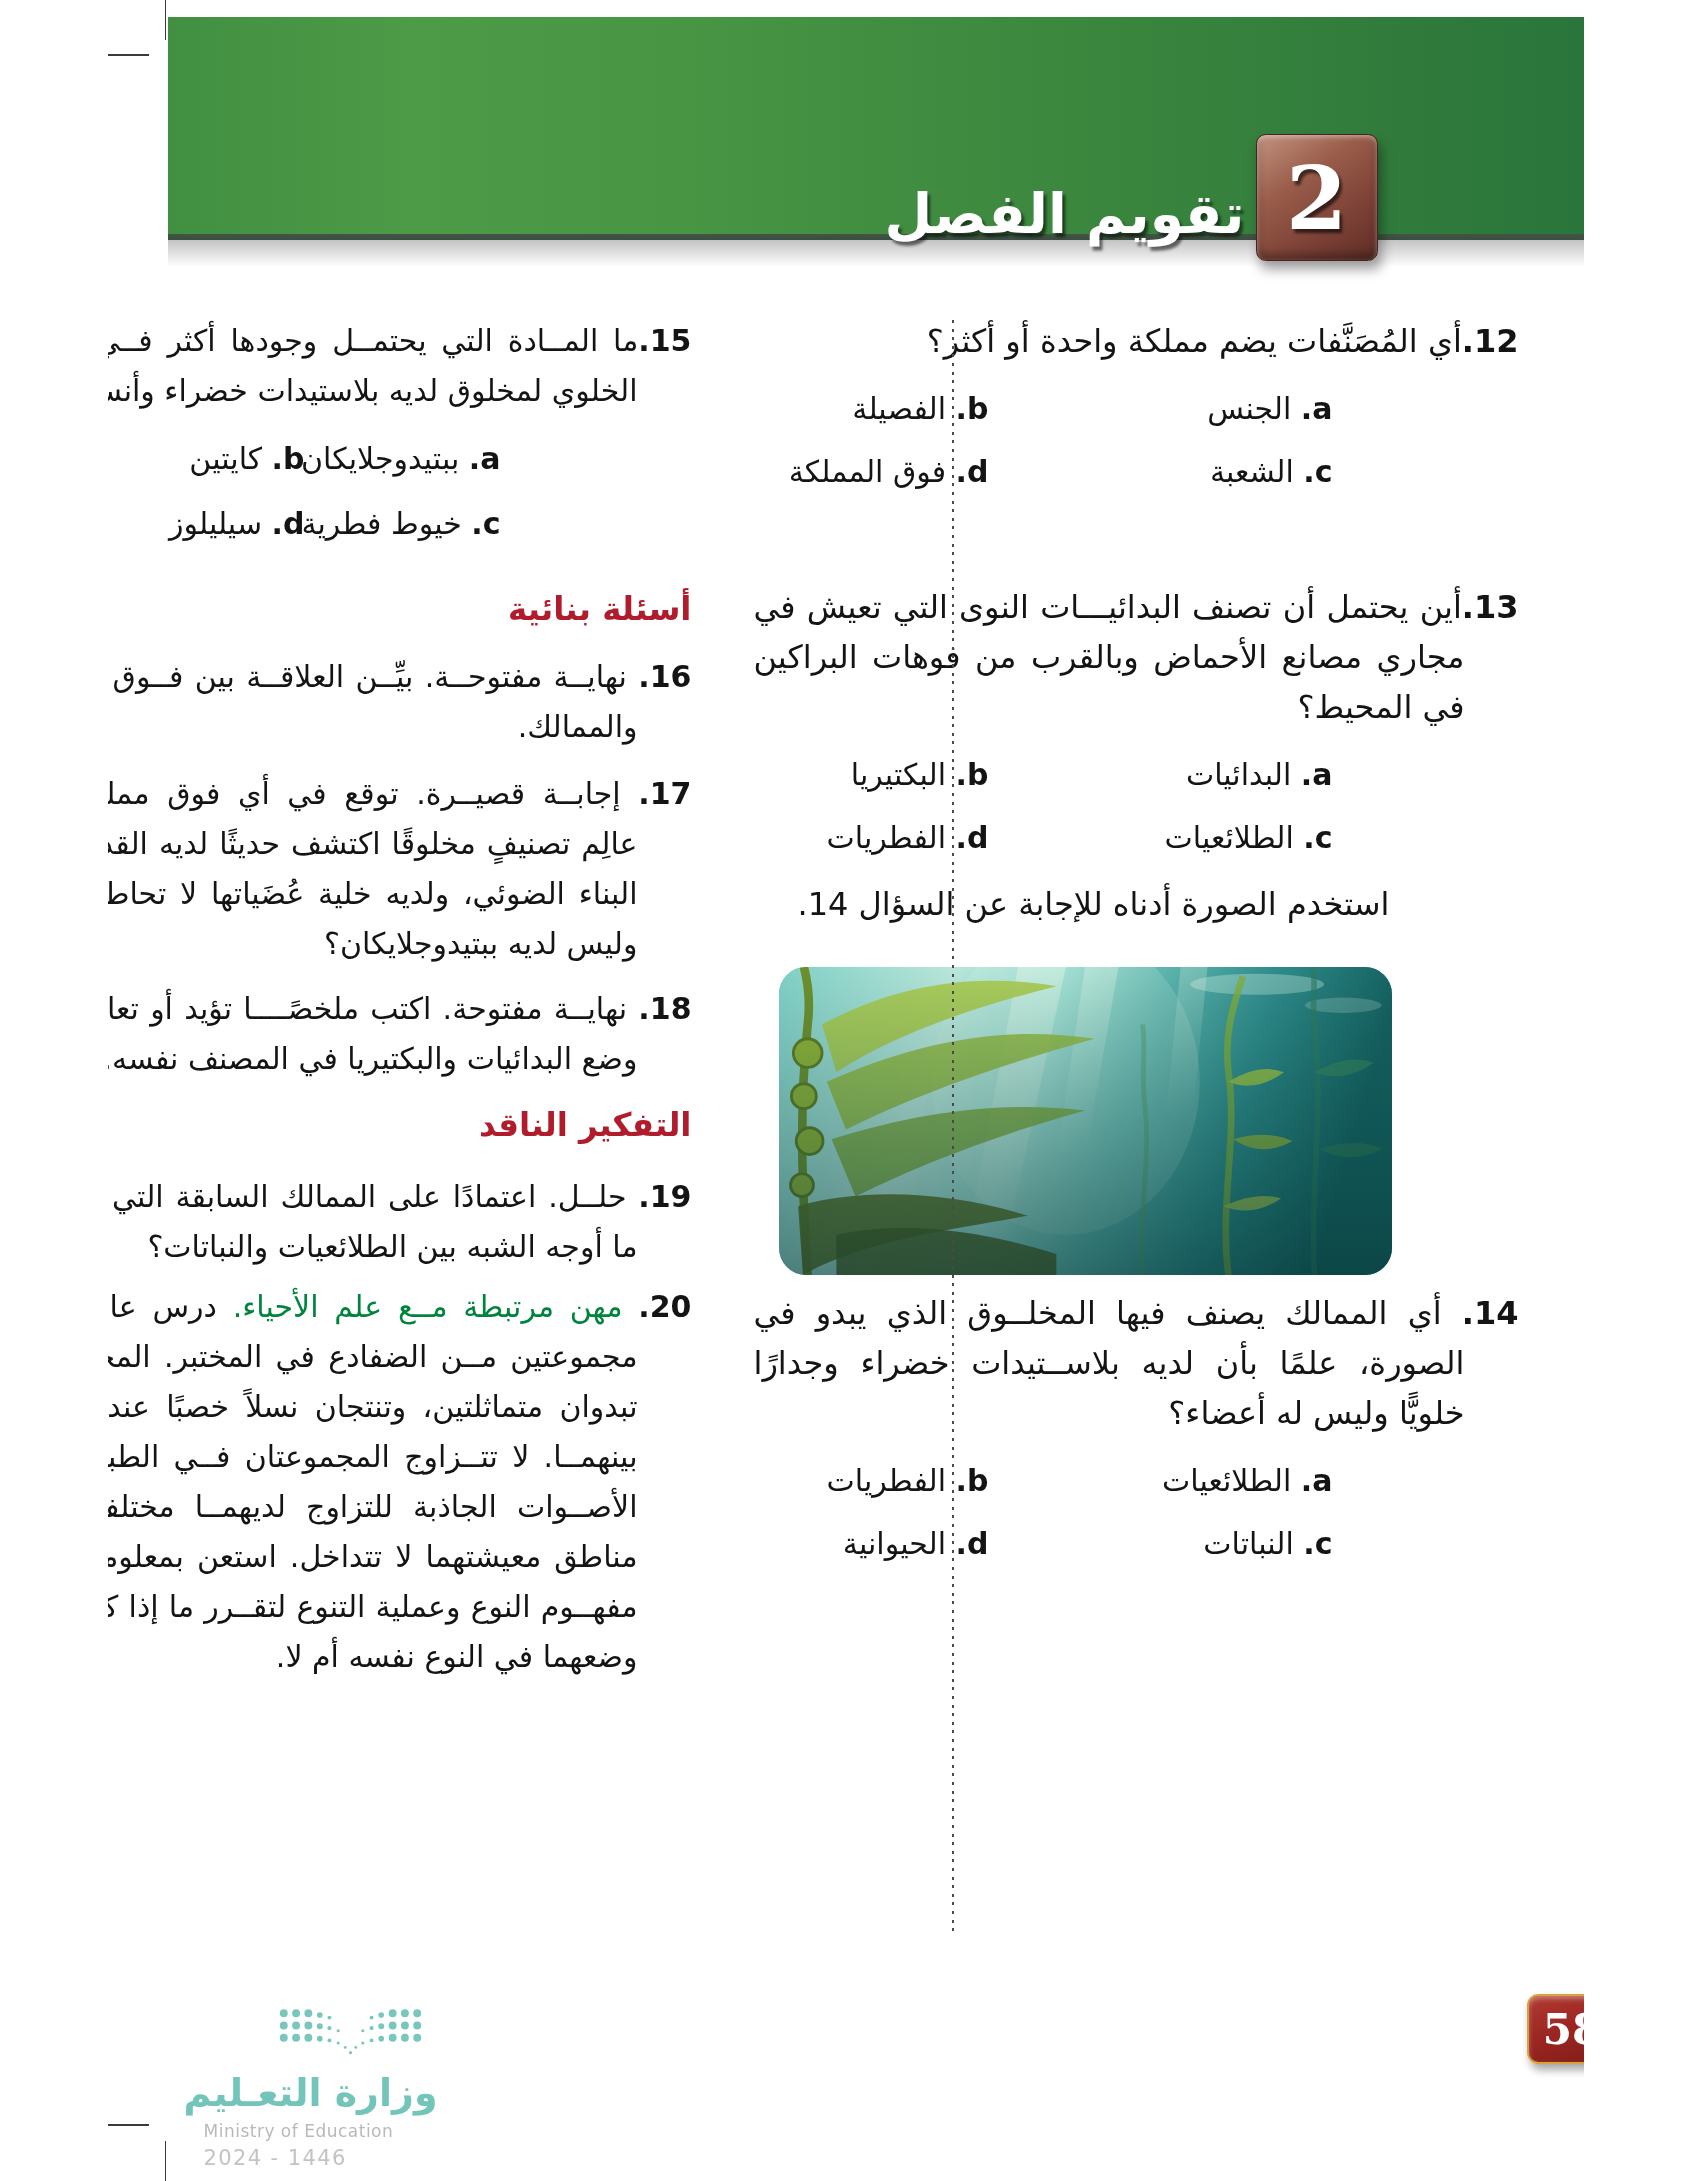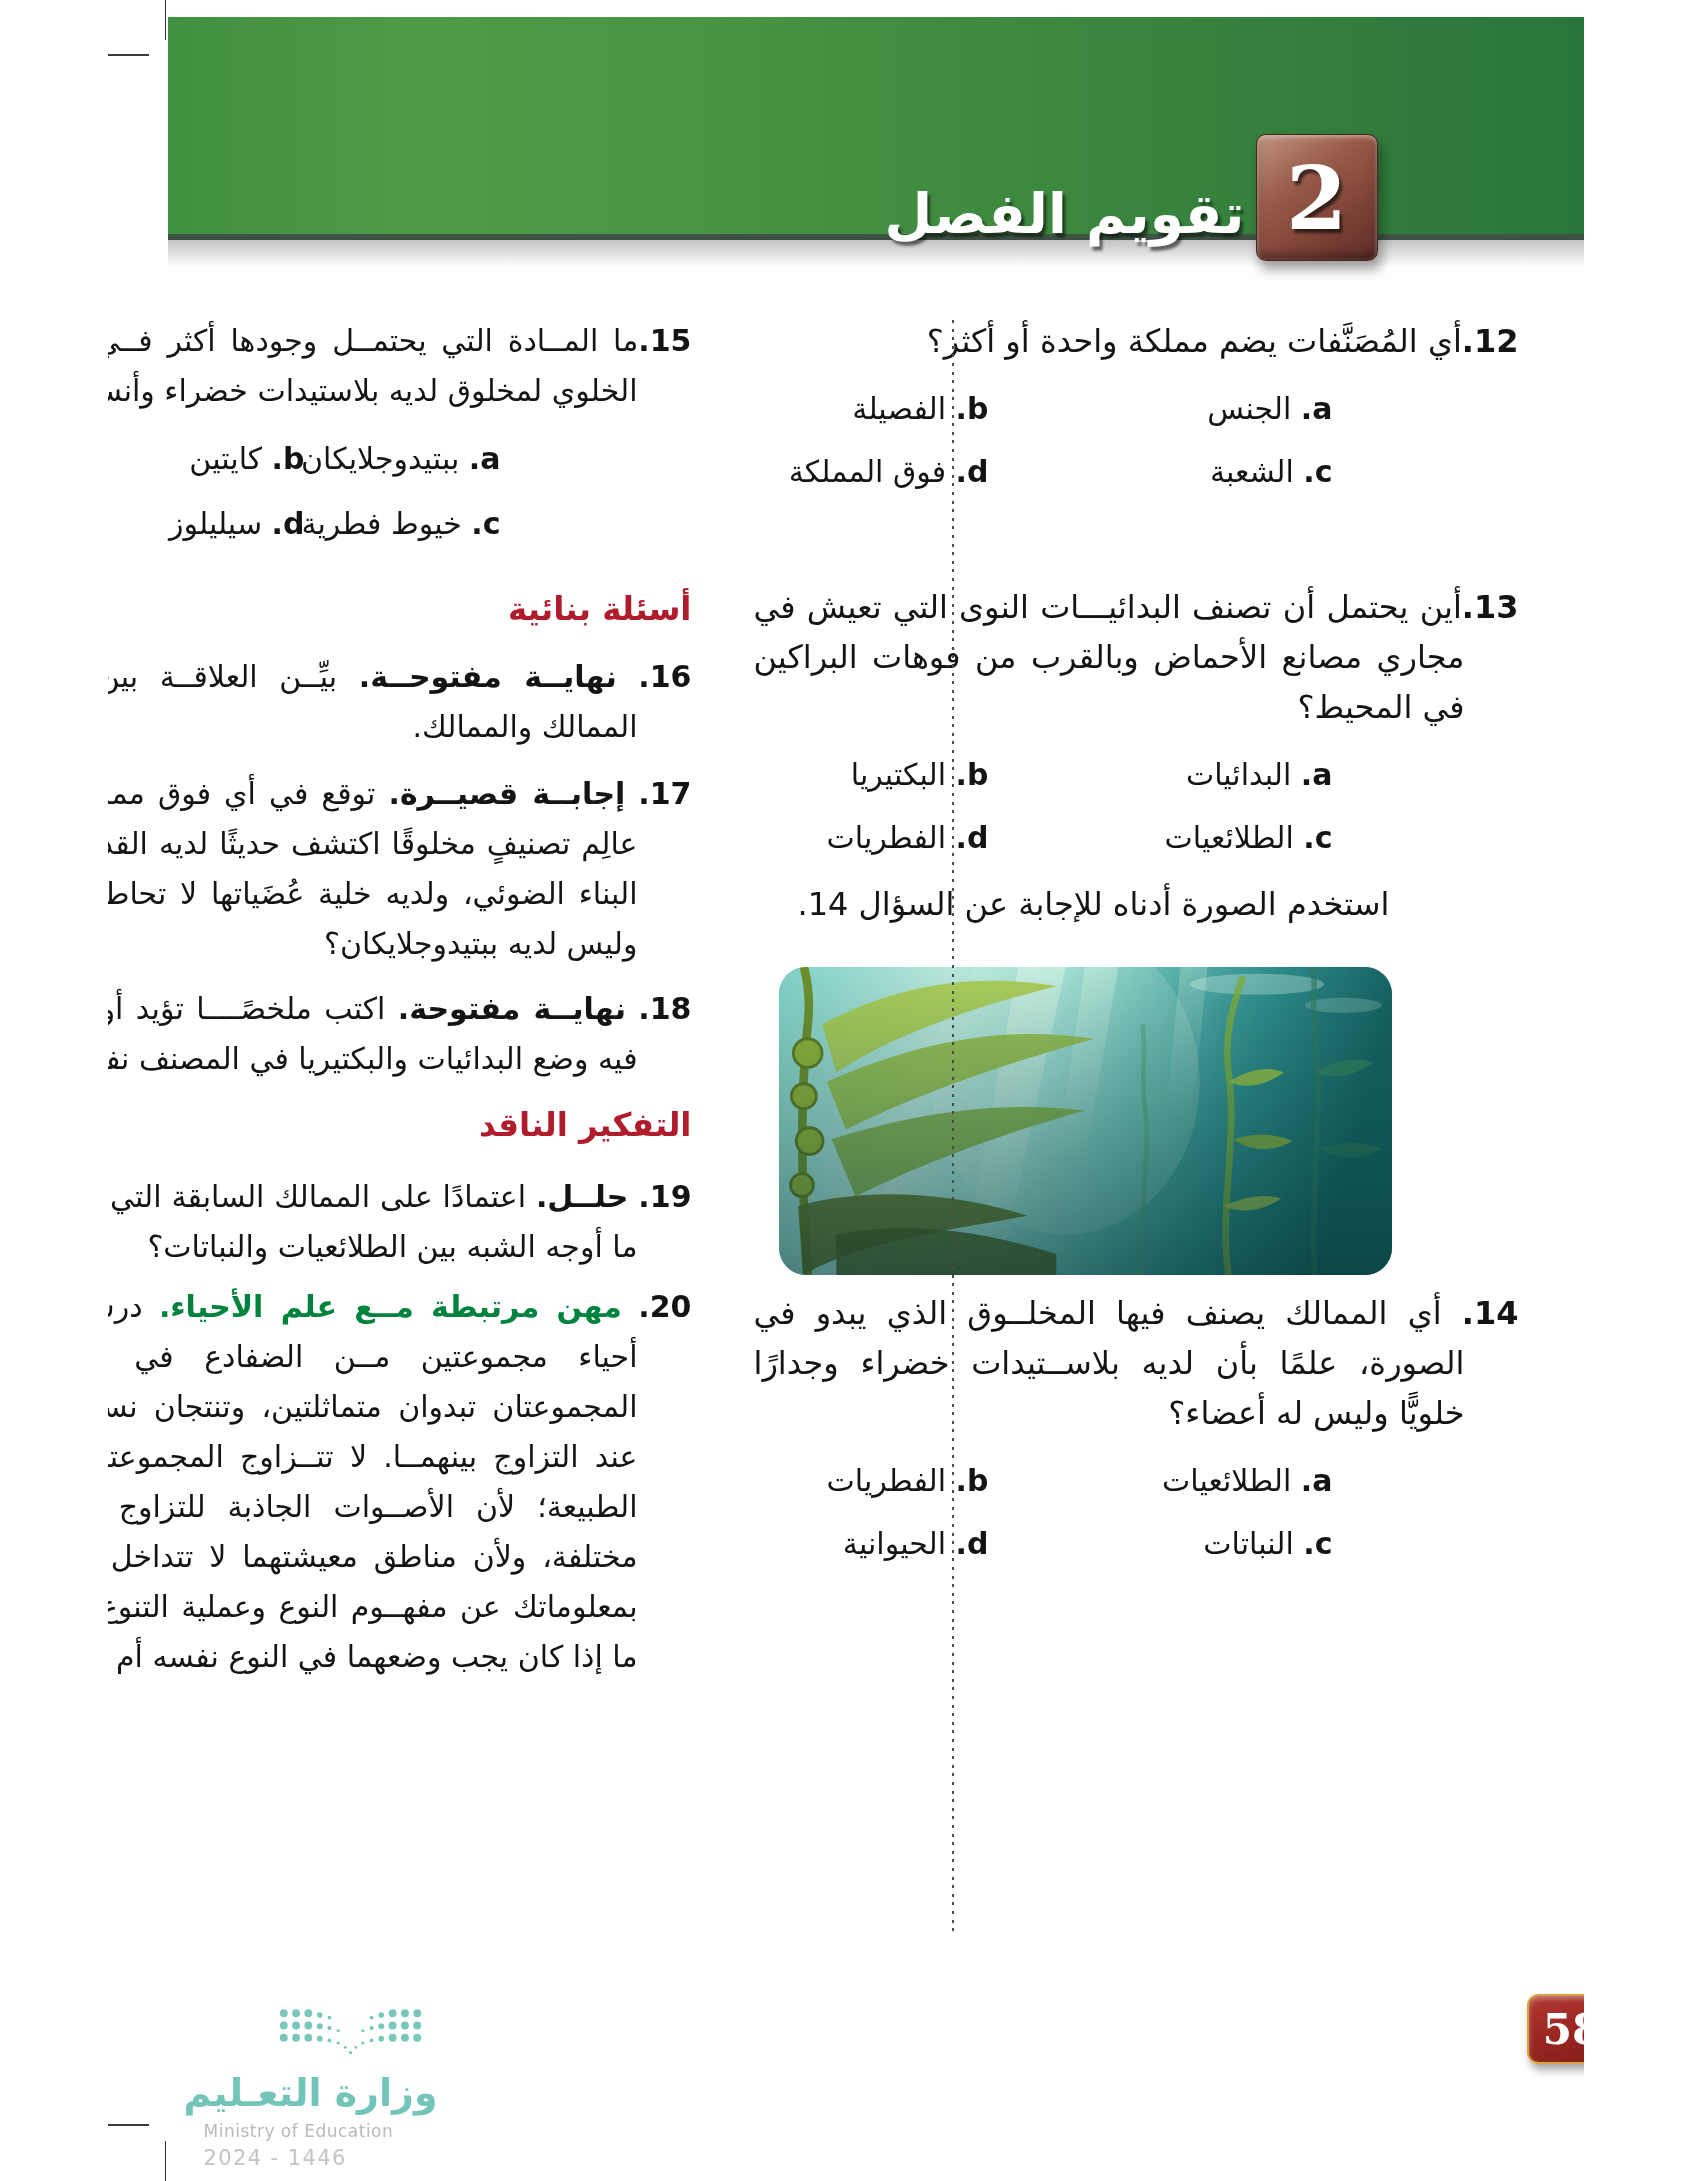--- a/index.html
+++ b/index.html
@@ -56,21 +56,21 @@
   .col{position:absolute;top:304px;color:#111;}
   .col.right{right:65px;width:765px;}
   .col.left{right:892px;width:707px;}
   .qtext{
     font-size:32px;line-height:50px;margin:0;
     text-align:justify;color:#141414;
     padding-right:54px;text-indent:-54px;
   }
   .col.left .qtext{font-size:30px;margin-left:21px;}
   .qnum{font-weight:bold;}
-  .lead{font-weight:bold;}
+  .lead{font-weight:normal;}
   .lead.green{color:#00843d;}
   .options{display:grid;margin:0;}
   .col.right .options{grid-template-columns:344px auto;padding-right:186px;row-gap:19px;margin-top:21px;}
   .col.left  .options{grid-template-columns:196px auto;padding-right:191px;row-gap:21px;margin-top:21px;}
   .option{font-size:30px;line-height:44px;white-space:nowrap;color:#141414;}
   .opt-letter{font-weight:bold;}
   .section-heading{
     color:#b01c2c;font-size:32.5px;font-weight:bold;margin:0;line-height:52px;
   }
   .figure-note{

